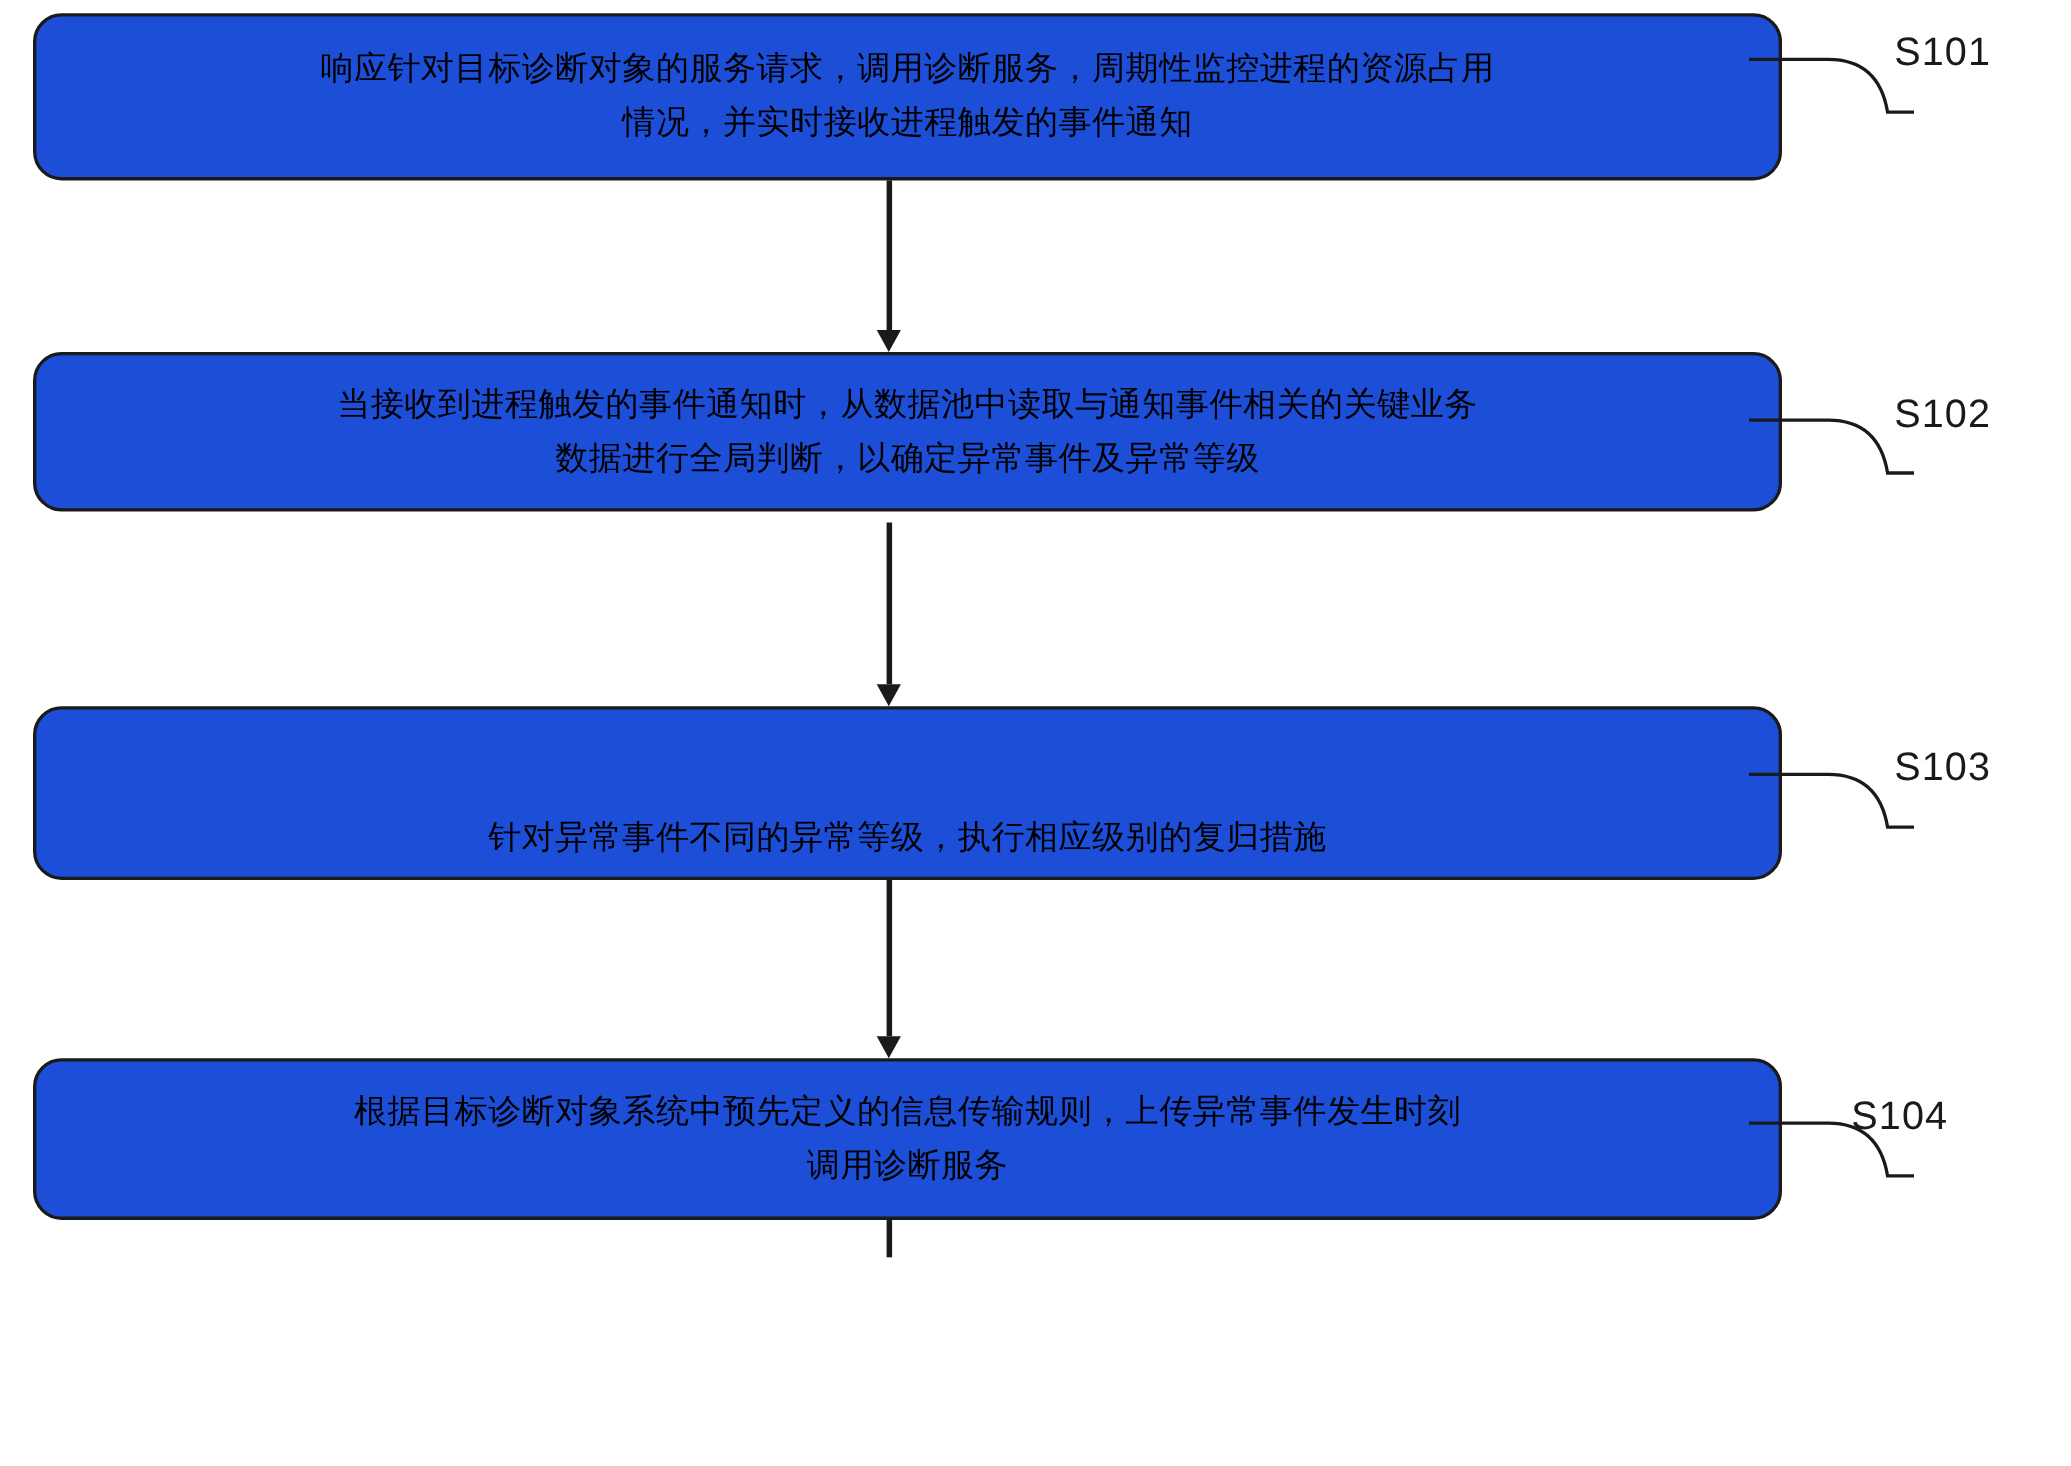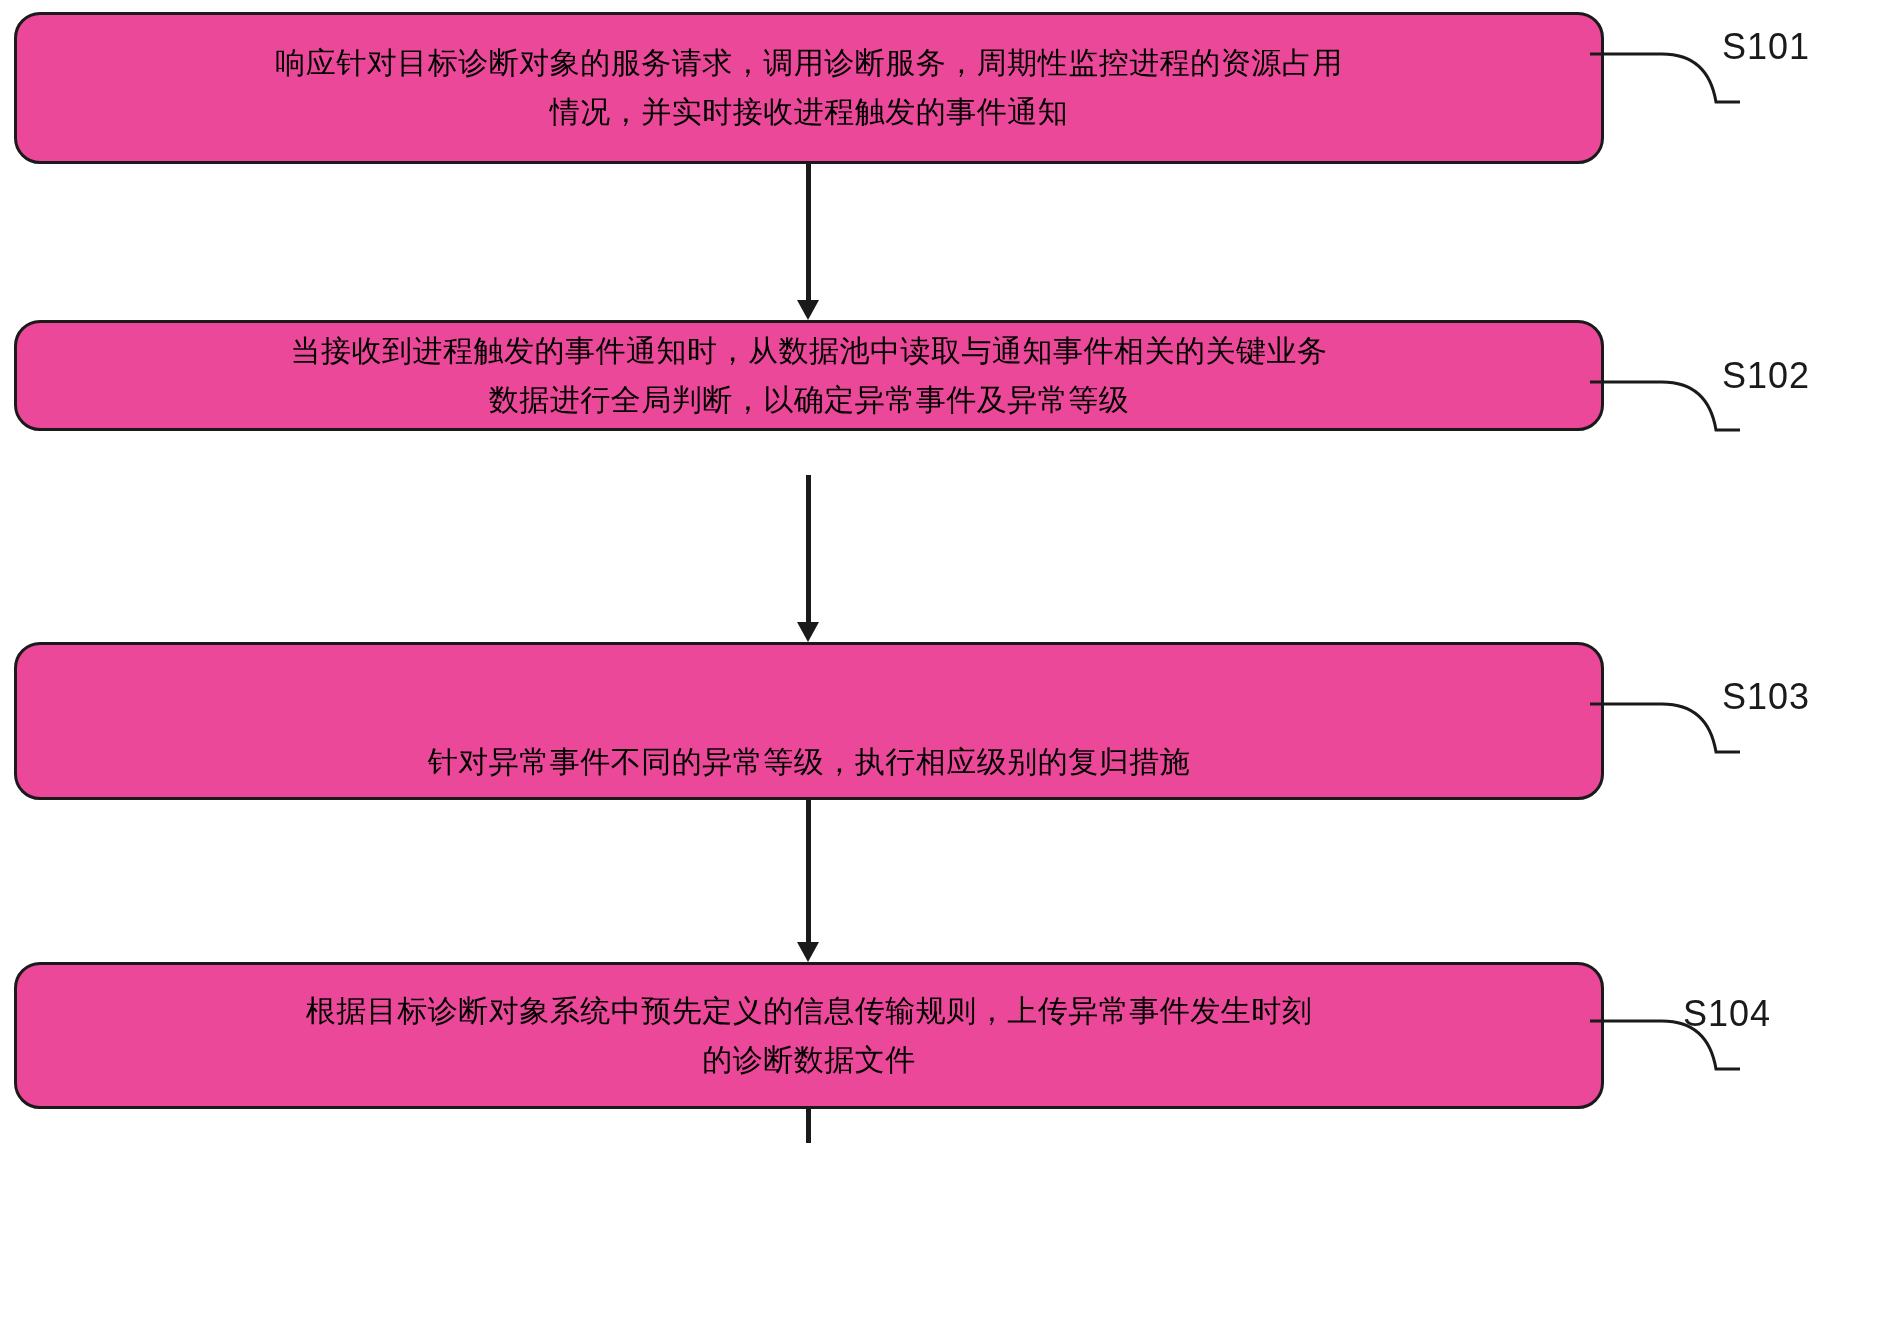--- a/index.html
+++ b/index.html
@@ -17,25 +17,26 @@
   .canvas {
     position: relative;
     width: 1883px;
     height: 1333px;
   }
   .step-box {
     position: absolute;
     box-sizing: border-box;
     border: 3px solid #1a1a1a;
     border-radius: 26px;
-    background: #ec4899;
+    background: #1d4ed8;
     display: flex;
     align-items: center;
     justify-content: center;
     padding: 10px 40px;
+    margin-left: 16px;
   }
   .step-text {
     font-size: 30px;
     line-height: 1.62;
     text-align: center;
     letter-spacing: 0.5px;
     white-space: pre-line;
   }
   .step-label {
     position: absolute;
@@ -63,21 +64,21 @@
     position: absolute;
     left: -9px;
     width: 0;
     height: 0;
     border-left: 11px solid transparent;
     border-right: 11px solid transparent;
     border-top: 20px solid #1a1a1a;
   }
   
   #box-1 { left: 14px;  top: 12px;   width: 1590px; height: 152px; }
-  #box-2 { left: 14px;  top: 320px;  width: 1590px; height: 111px; }
+  #box-2 { left: 14px;  top: 320px;  width: 1590px; height: 145px; }
   #box-3 { left: 14px;  top: 642px;  width: 1590px; height: 158px; align-items: flex-end; }
   #box-4 { left: 14px;  top: 962px;  width: 1590px; height: 147px; }
 
   #label-1 { left: 1722px; top: 26px; }
   #label-2 { left: 1722px; top: 355px; }
   #label-3 { left: 1722px; top: 676px; text-align: right; }
   #label-4 { left: 1683px; top: 993px; }
 
   #leader-1 { left: 1590px; top: 40px;  width: 150px; height: 70px; }
   #leader-2 { left: 1590px; top: 368px; width: 150px; height: 70px; }
@@ -130,21 +131,21 @@
   </svg>
   <div class="step-label" id="label-3">S103</div>
 
   <div class="arrow" id="arrow-3">
     <div class="shaft" style="height: 142px;"></div>
     <div class="head" style="top: 142px;"></div>
   </div>
 
   <div class="step-box" id="box-4">
     <div class="step-text">根据目标诊断对象系统中预先定义的信息传输规则，上传异常事件发生时刻
-的诊断数据文件</div>
+调用诊断服务</div>
   </div>
   <svg class="leader" id="leader-4" viewBox="0 0 150 70">
     <path d="M0 14 L72 14 Q118 14 126 62 L150 62" fill="none" stroke="#1a1a1a" stroke-width="3"></path>
   </svg>
   <div class="step-label" id="label-4">S104</div>
 
   <div class="arrow" id="arrow-4">
     <div class="shaft" style="height: 34px;"></div>
   </div>
 

